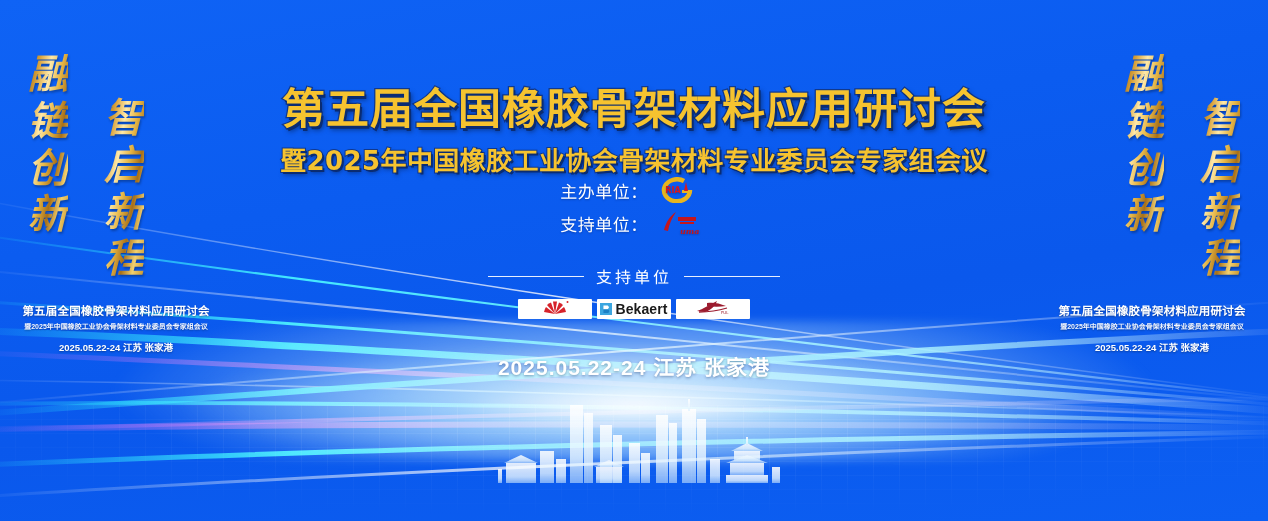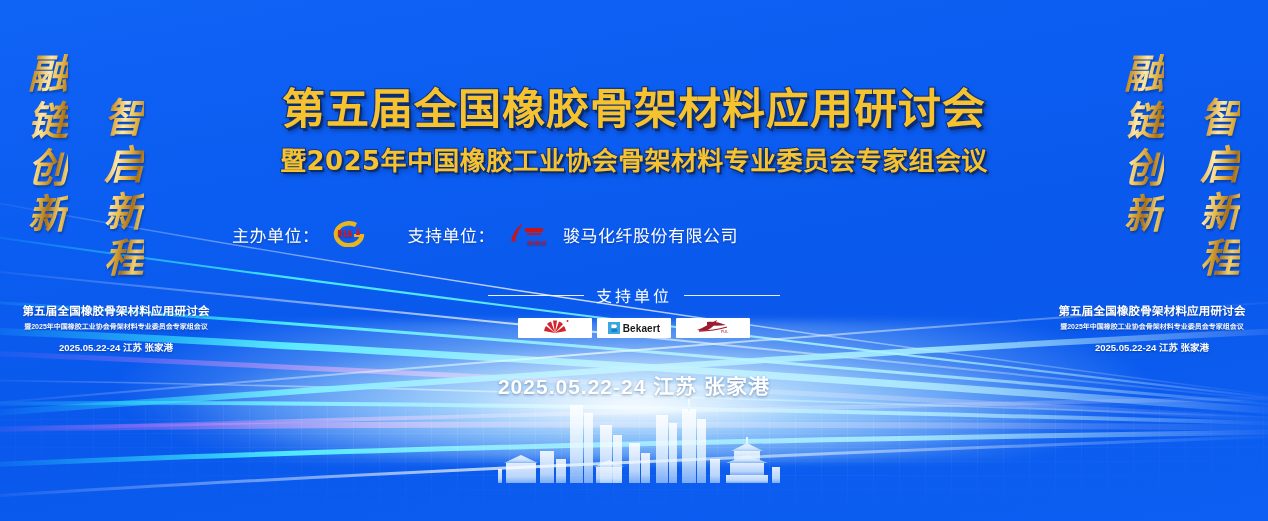--- a/index.html
+++ b/index.html
@@ -173,23 +173,23 @@
     -webkit-text-stroke: 2px #123a8f;
     paint-order: stroke fill;
     text-shadow:
        2px 2px 0 #0a2c73,
        2px 3px 4px rgba(3,22,60,.5);
     user-select: none;
   }
 
   
   .org-list {
-    margin-top: 44px;
-    display: flex;
-    gap: 28px;
+    display: flex;
+    flex-direction: column;
+    gap: 7px;
     align-items: center;
   }
   .org-row {
     display: flex;
     align-items: center;
     justify-content: center;
     gap: 8px;
     color: #ffffff;
     font-size: 17px;
     font-weight: 500;
@@ -202,21 +202,21 @@
     height: 26px;
     display: inline-flex;
     align-items: center;
     justify-content: flex-start;
     flex: none;
   }
   .org-name { letter-spacing: .5px; }
 
   
   .support-head {
-    margin-top: 36px;
+    margin-top: 28px;
     display: flex;
     align-items: center;
     justify-content: center;
     gap: 12px;
     color: #ffffff;
   }
   .support-head .rule {
     width: 96px;
     height: 1px;
     background: rgba(255,255,255,.9);
@@ -421,21 +421,20 @@
       <div class="org-row">
         <span class="org-label">支持单位：</span>
         <span class="org-logo">
           <svg viewBox="0 0 52 26" width="52" height="26">
             <path d="M8 20 C10 12 14 6 20 2 C16 8 13 14 12 21 z" fill="#c4161c"></path>
             <rect x="22" y="7" width="18" height="4" fill="#c4161c"></rect>
             <rect x="24" y="12" width="14" height="2" fill="#c4161c"></rect>
             <text x="24" y="24" font-family="DejaVu Serif, serif" font-size="8" font-style="italic" font-weight="700" fill="#c4161c">uma</text>
           </svg>
         </span>
-        <span class="org-name">骏马化纤股份有限公司</span>
       </div>
 
     </div>
 
     <div class="support-head">
       <span class="rule"></span>
       <span class="lbl">支持单位</span>
       <span class="rule"></span>
     </div>
 
@@ -456,21 +455,21 @@
         </span>
       </div>
 
       <div class="logo-card">
         <span style="display:inline-flex;align-items:center;gap:3px;">
           <svg viewBox="0 0 14 14" width="12" height="12">
             <rect x="0" y="0" width="14" height="14" fill="#3ba6e0"></rect>
             <path d="M4 3 h5 a2.4 2.4 0 0 1 0 4.2 h-5 z" fill="#ffffff"></path>
             <path d="M4 7.6 h5.6 a2.6 2.6 0 0 1 0 4 h-5.6 z" fill="#1b7fc4"></path>
           </svg>
-          <span style="font-size:10px;font-weight:700;color:#1a1a1a;letter-spacing:.1px;">Bekaert</span>
+          <span style="font-size:14px;font-weight:700;color:#1a1a1a;letter-spacing:.1px;">Bekaert</span>
         </span>
       </div>
 
       <div class="logo-card">
         <span>
           <svg viewBox="0 0 40 16" width="40" height="16">
             <path d="M4 12 C10 10 16 6 24 2 C22 7 18 11 12 13 z" fill="#9c1b2e"></path>
             <path d="M14 4 C20 3 26 4 33 7 C27 8 20 8 14 7 z" fill="#9c1b2e"></path>
             <path d="M6 13 C14 13 24 12 34 9" fill="none" stroke="#9c1b2e" stroke-width="1.3"></path>
             <text x="28" y="15" font-family="DejaVu Sans, sans-serif" font-size="4" fill="#9c1b2e">FUL</text>

